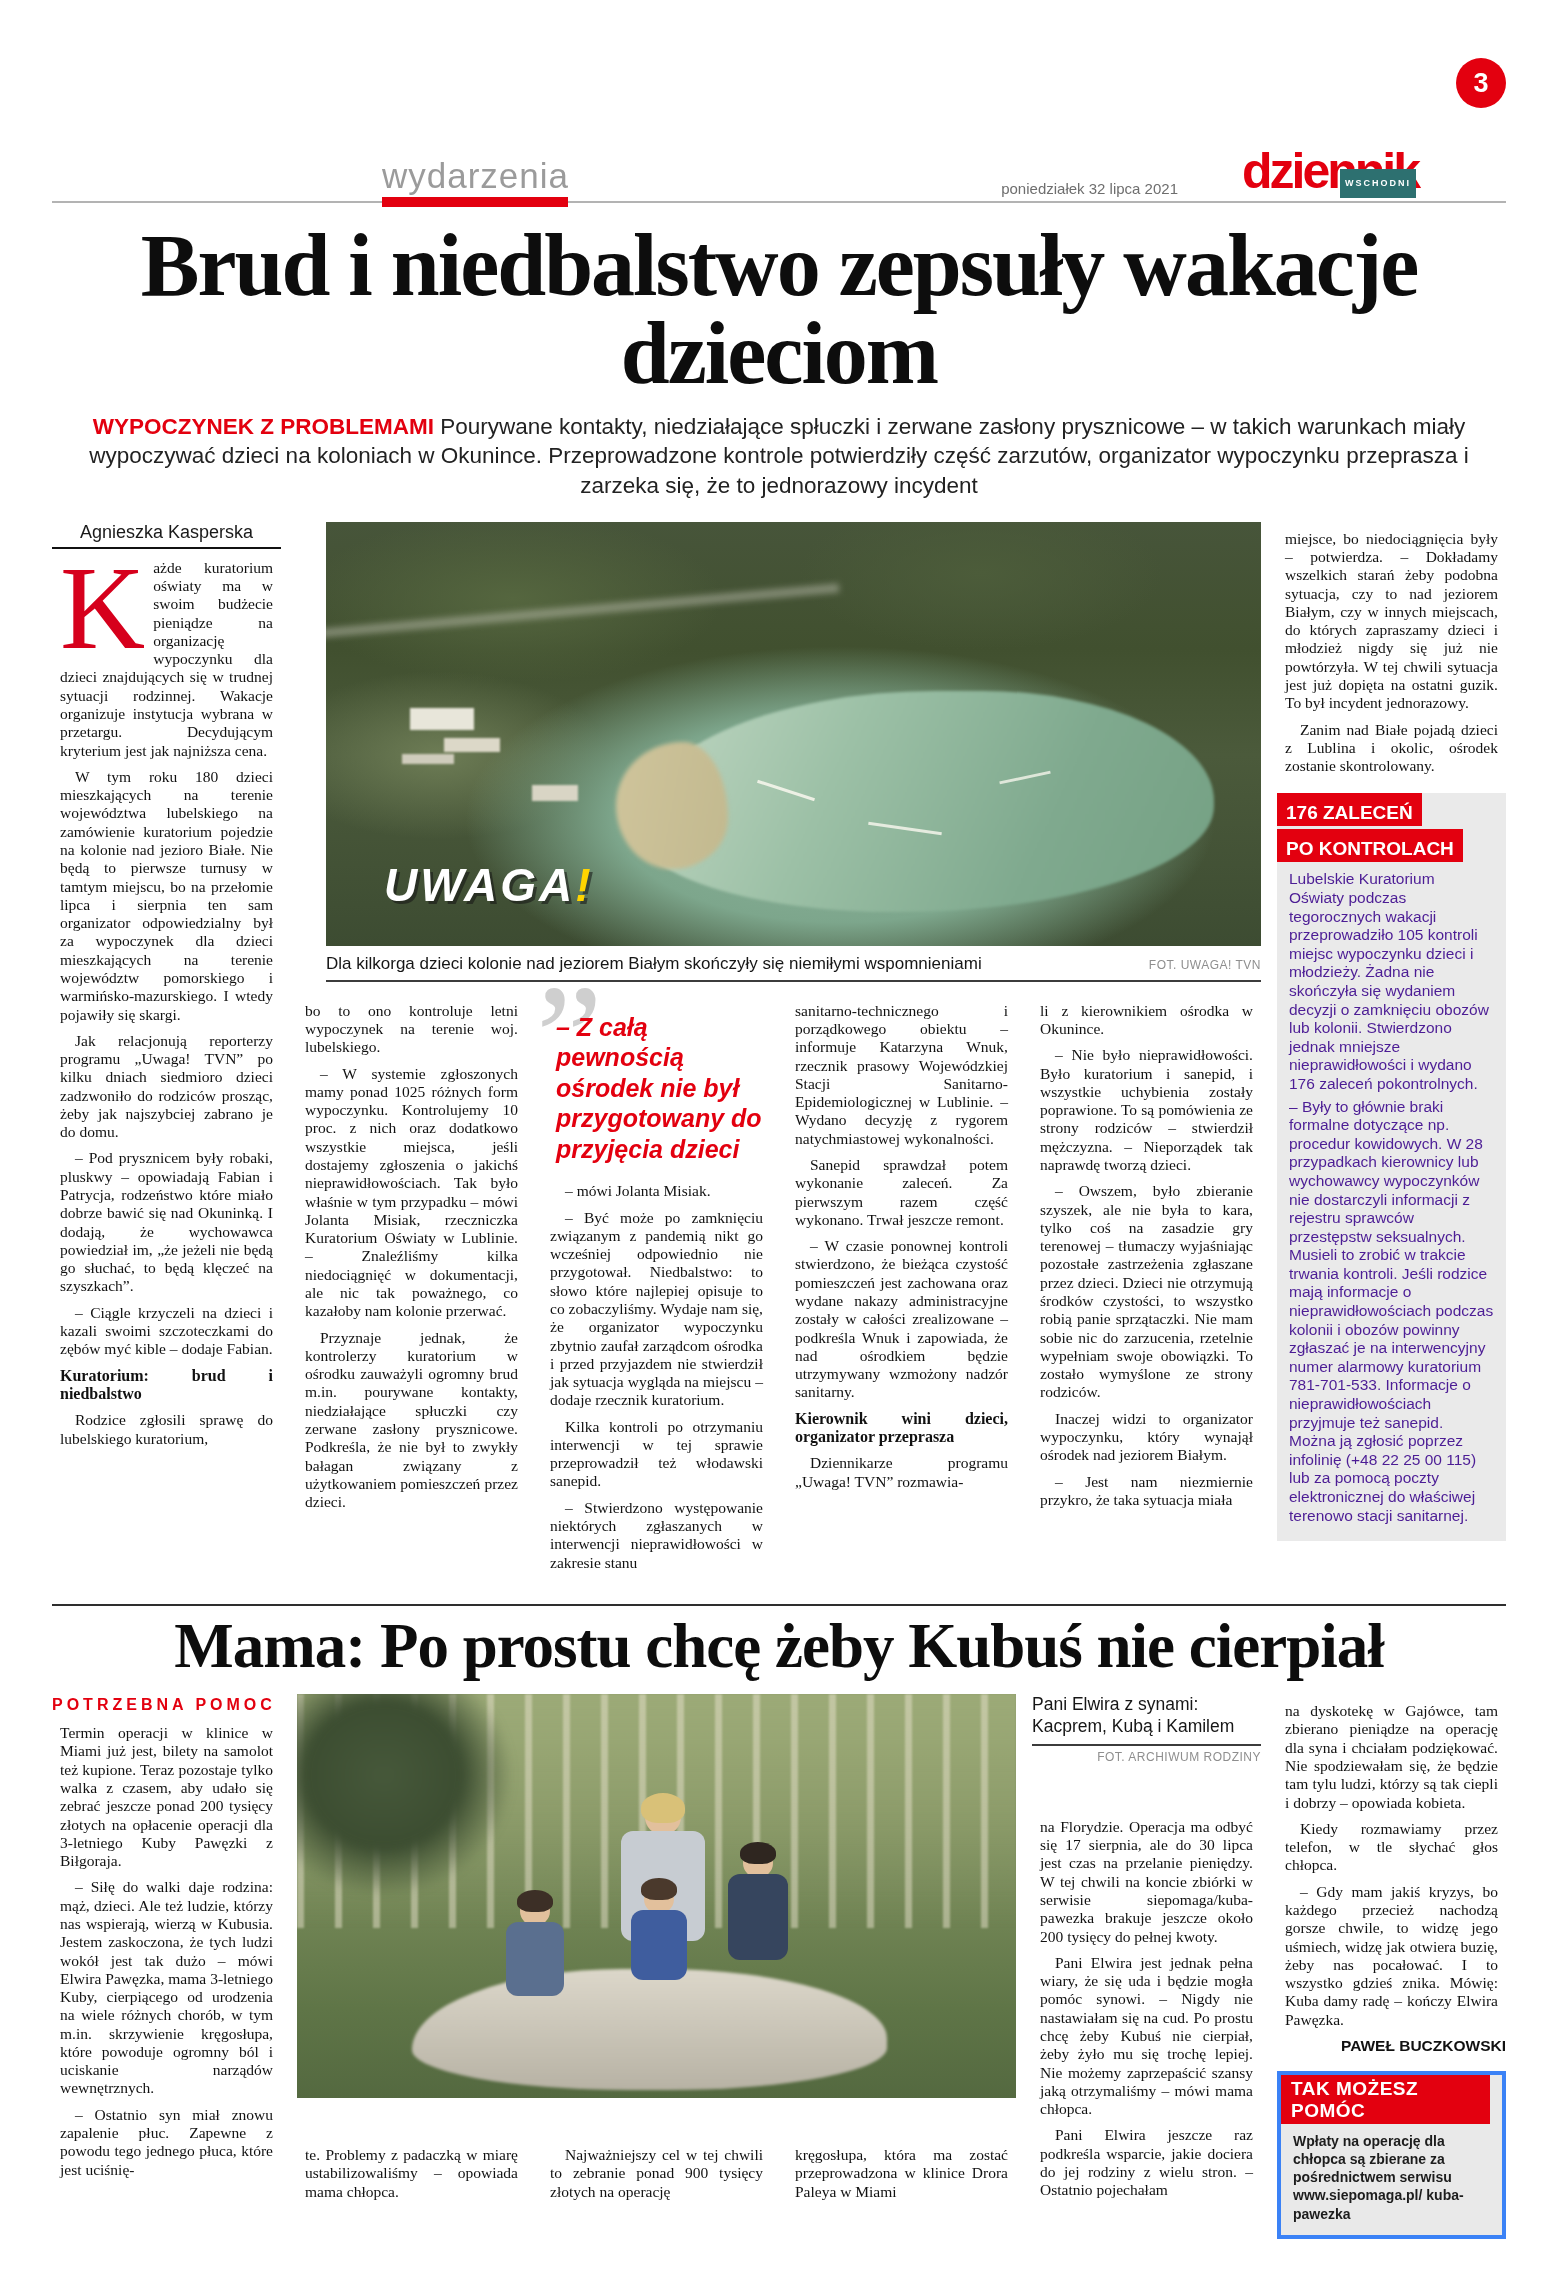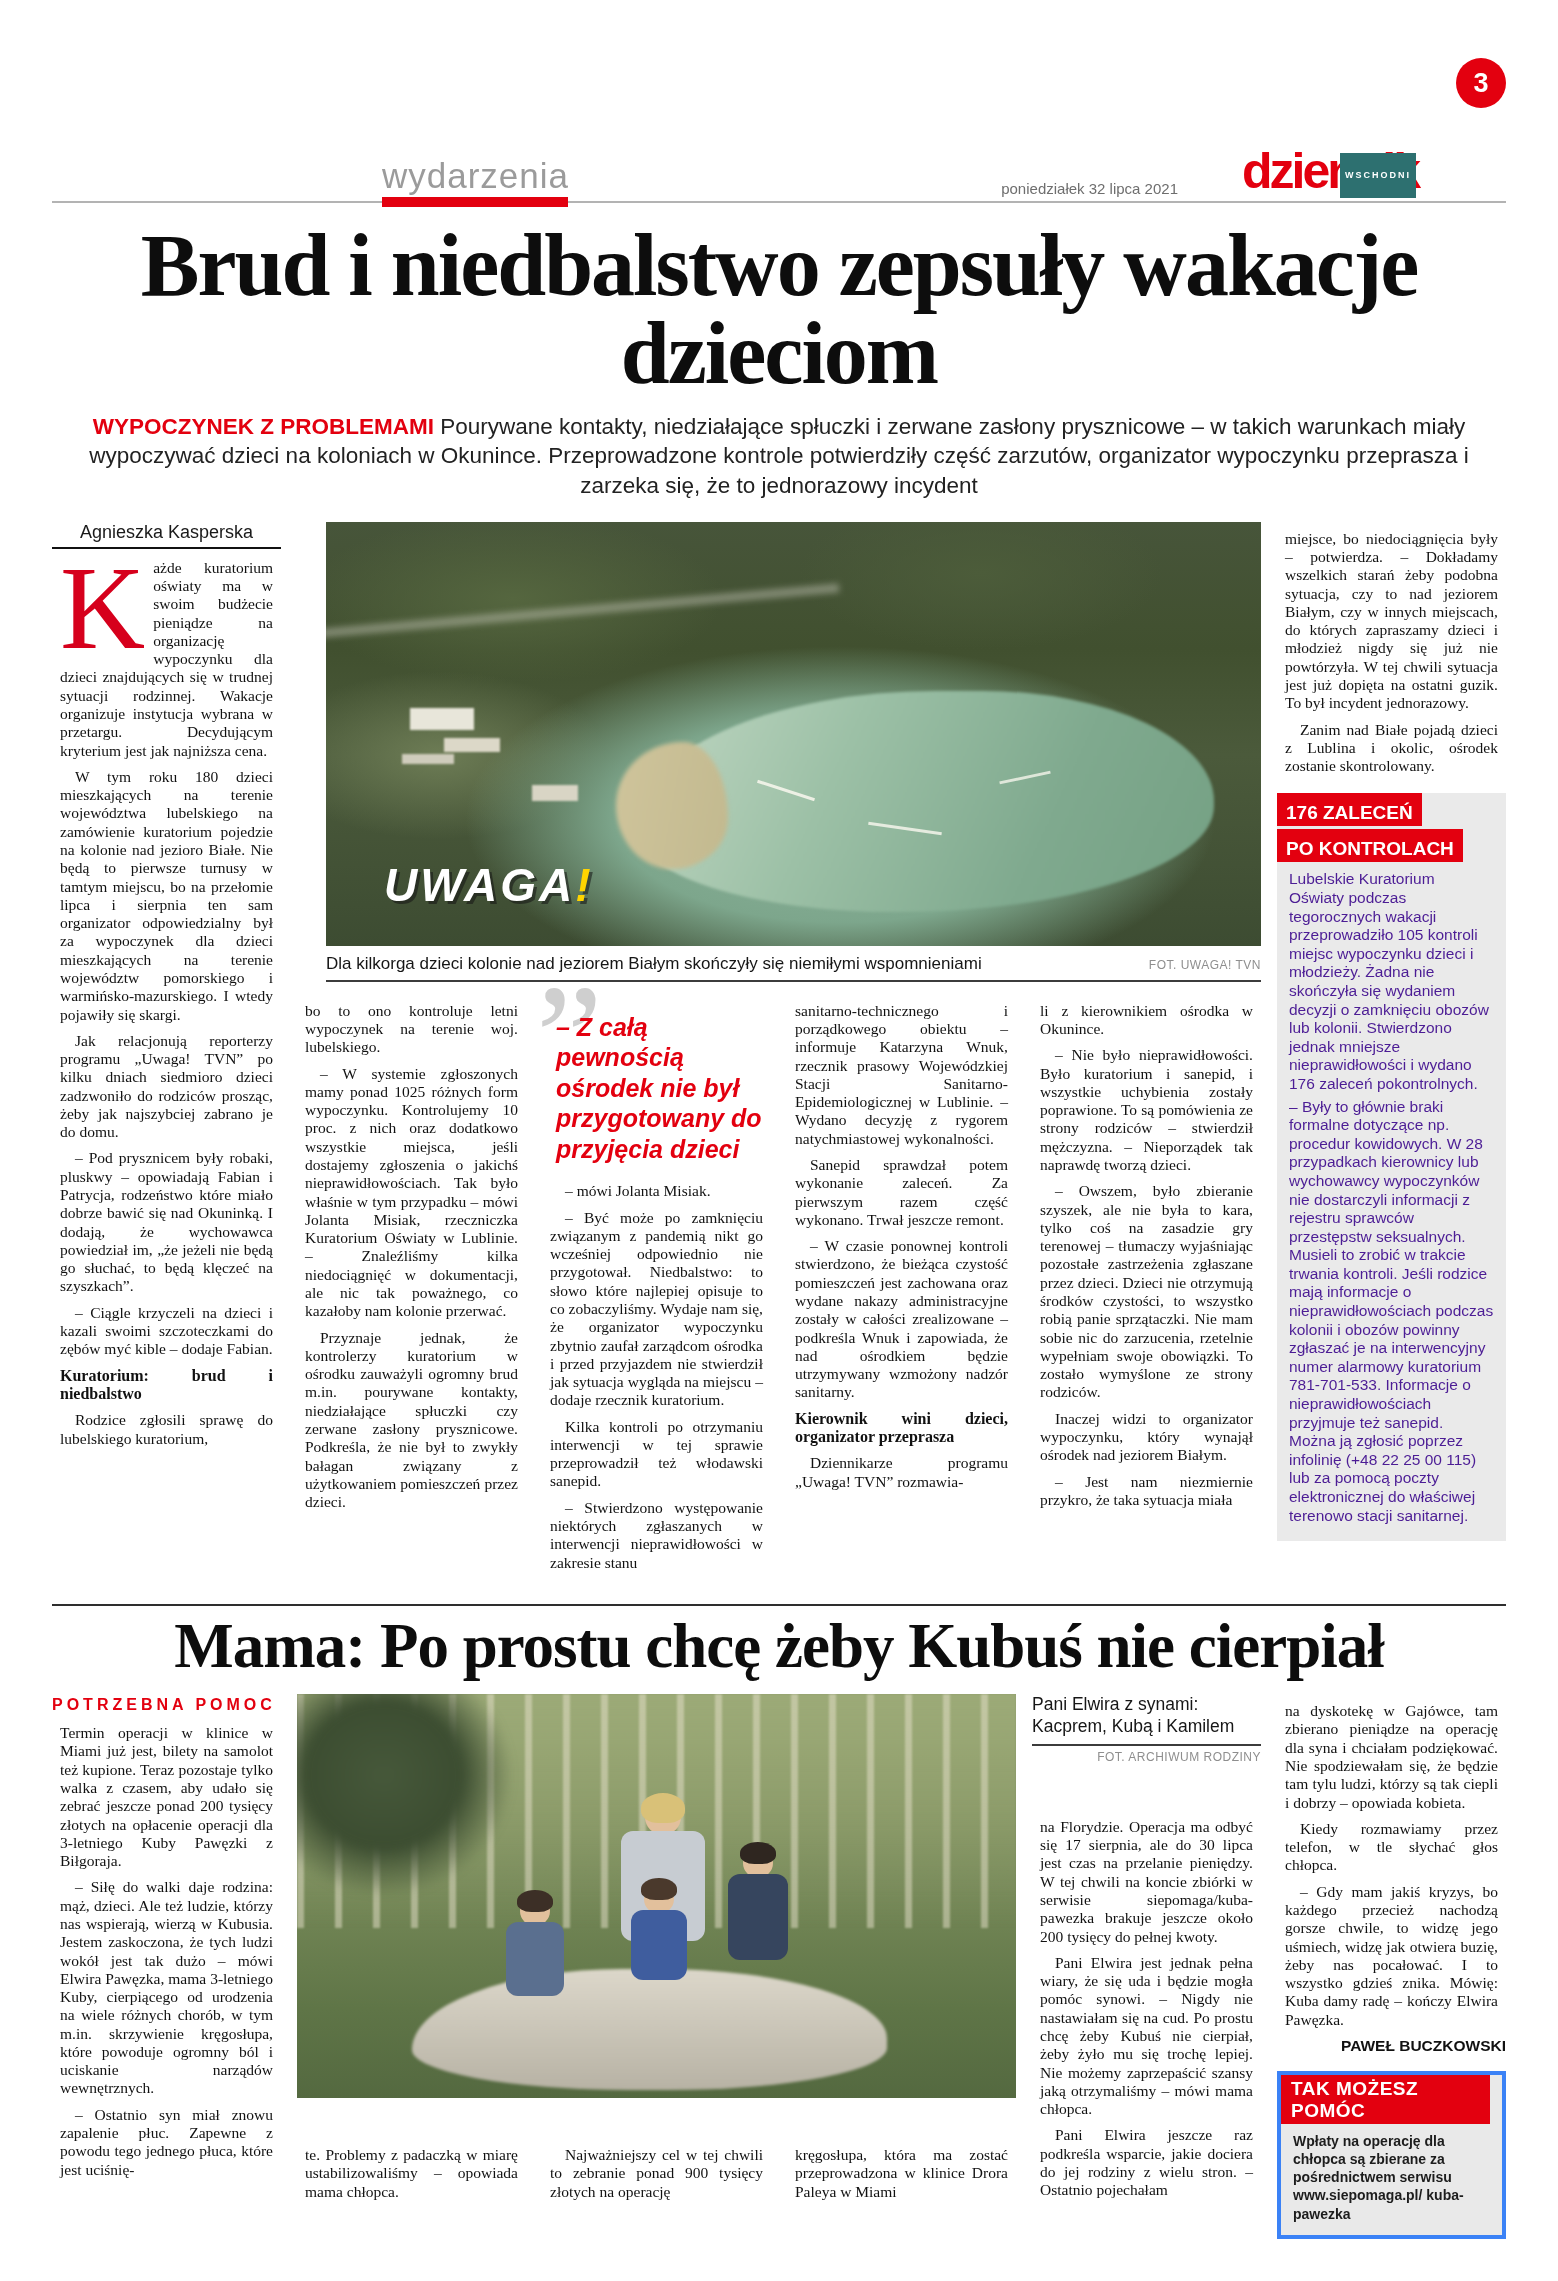--- a/index.html
+++ b/index.html
@@ -15,21 +15,21 @@
   .mast-rule{position:absolute;left:0;right:0;top:201px;height:2px;background:#b3b3b3;}
   .section-word{position:absolute;left:330px;top:156px;width:186px;text-align:center;
     font-family:"Liberation Sans",sans-serif;font-size:35px;color:#9b9b9b;letter-spacing:1px;}
   .section-bar{position:absolute;left:330px;top:197px;width:186px;height:10px;background:#e3000f;z-index:2;}
   .mast-date{position:absolute;right:328px;top:180px;font-family:"Liberation Sans",sans-serif;
     font-size:15px;color:#6e6e6e;}
   .mast-logo{position:absolute;right:88px;top:146px;font-family:"Liberation Sans",sans-serif;
     font-weight:bold;font-size:50px;color:#e3000f;letter-spacing:-3px;line-height:1;}
   .mast-logo-sub{position:absolute;right:2px;bottom:-2px;background:#2d7070;color:#fff;
     font-family:"Liberation Sans",sans-serif;font-size:9px;font-weight:bold;letter-spacing:2px;
-    padding:18px 5px;}
+    padding:10px 5px;}
   .page-badge{position:absolute;right:0;top:58px;width:50px;height:50px;border-radius:50%;
     background:#e3000f;color:#fff;font-family:"Liberation Sans",sans-serif;font-weight:bold;
     font-size:27px;display:flex;align-items:center;justify-content:center;}
 
   
   .h1{margin:10px 40px 6px;text-align:center;font-weight:bold;font-size:88px;line-height:1.0;
     letter-spacing:-2px;color:#0d0d0d;}
   .standfirst{margin:14px 10px 22px;text-align:center;font-family:"Liberation Sans",sans-serif;
     font-size:22.5px;line-height:1.3;color:#222;}
   .kicker{color:#e3000f;font-weight:bold;}

